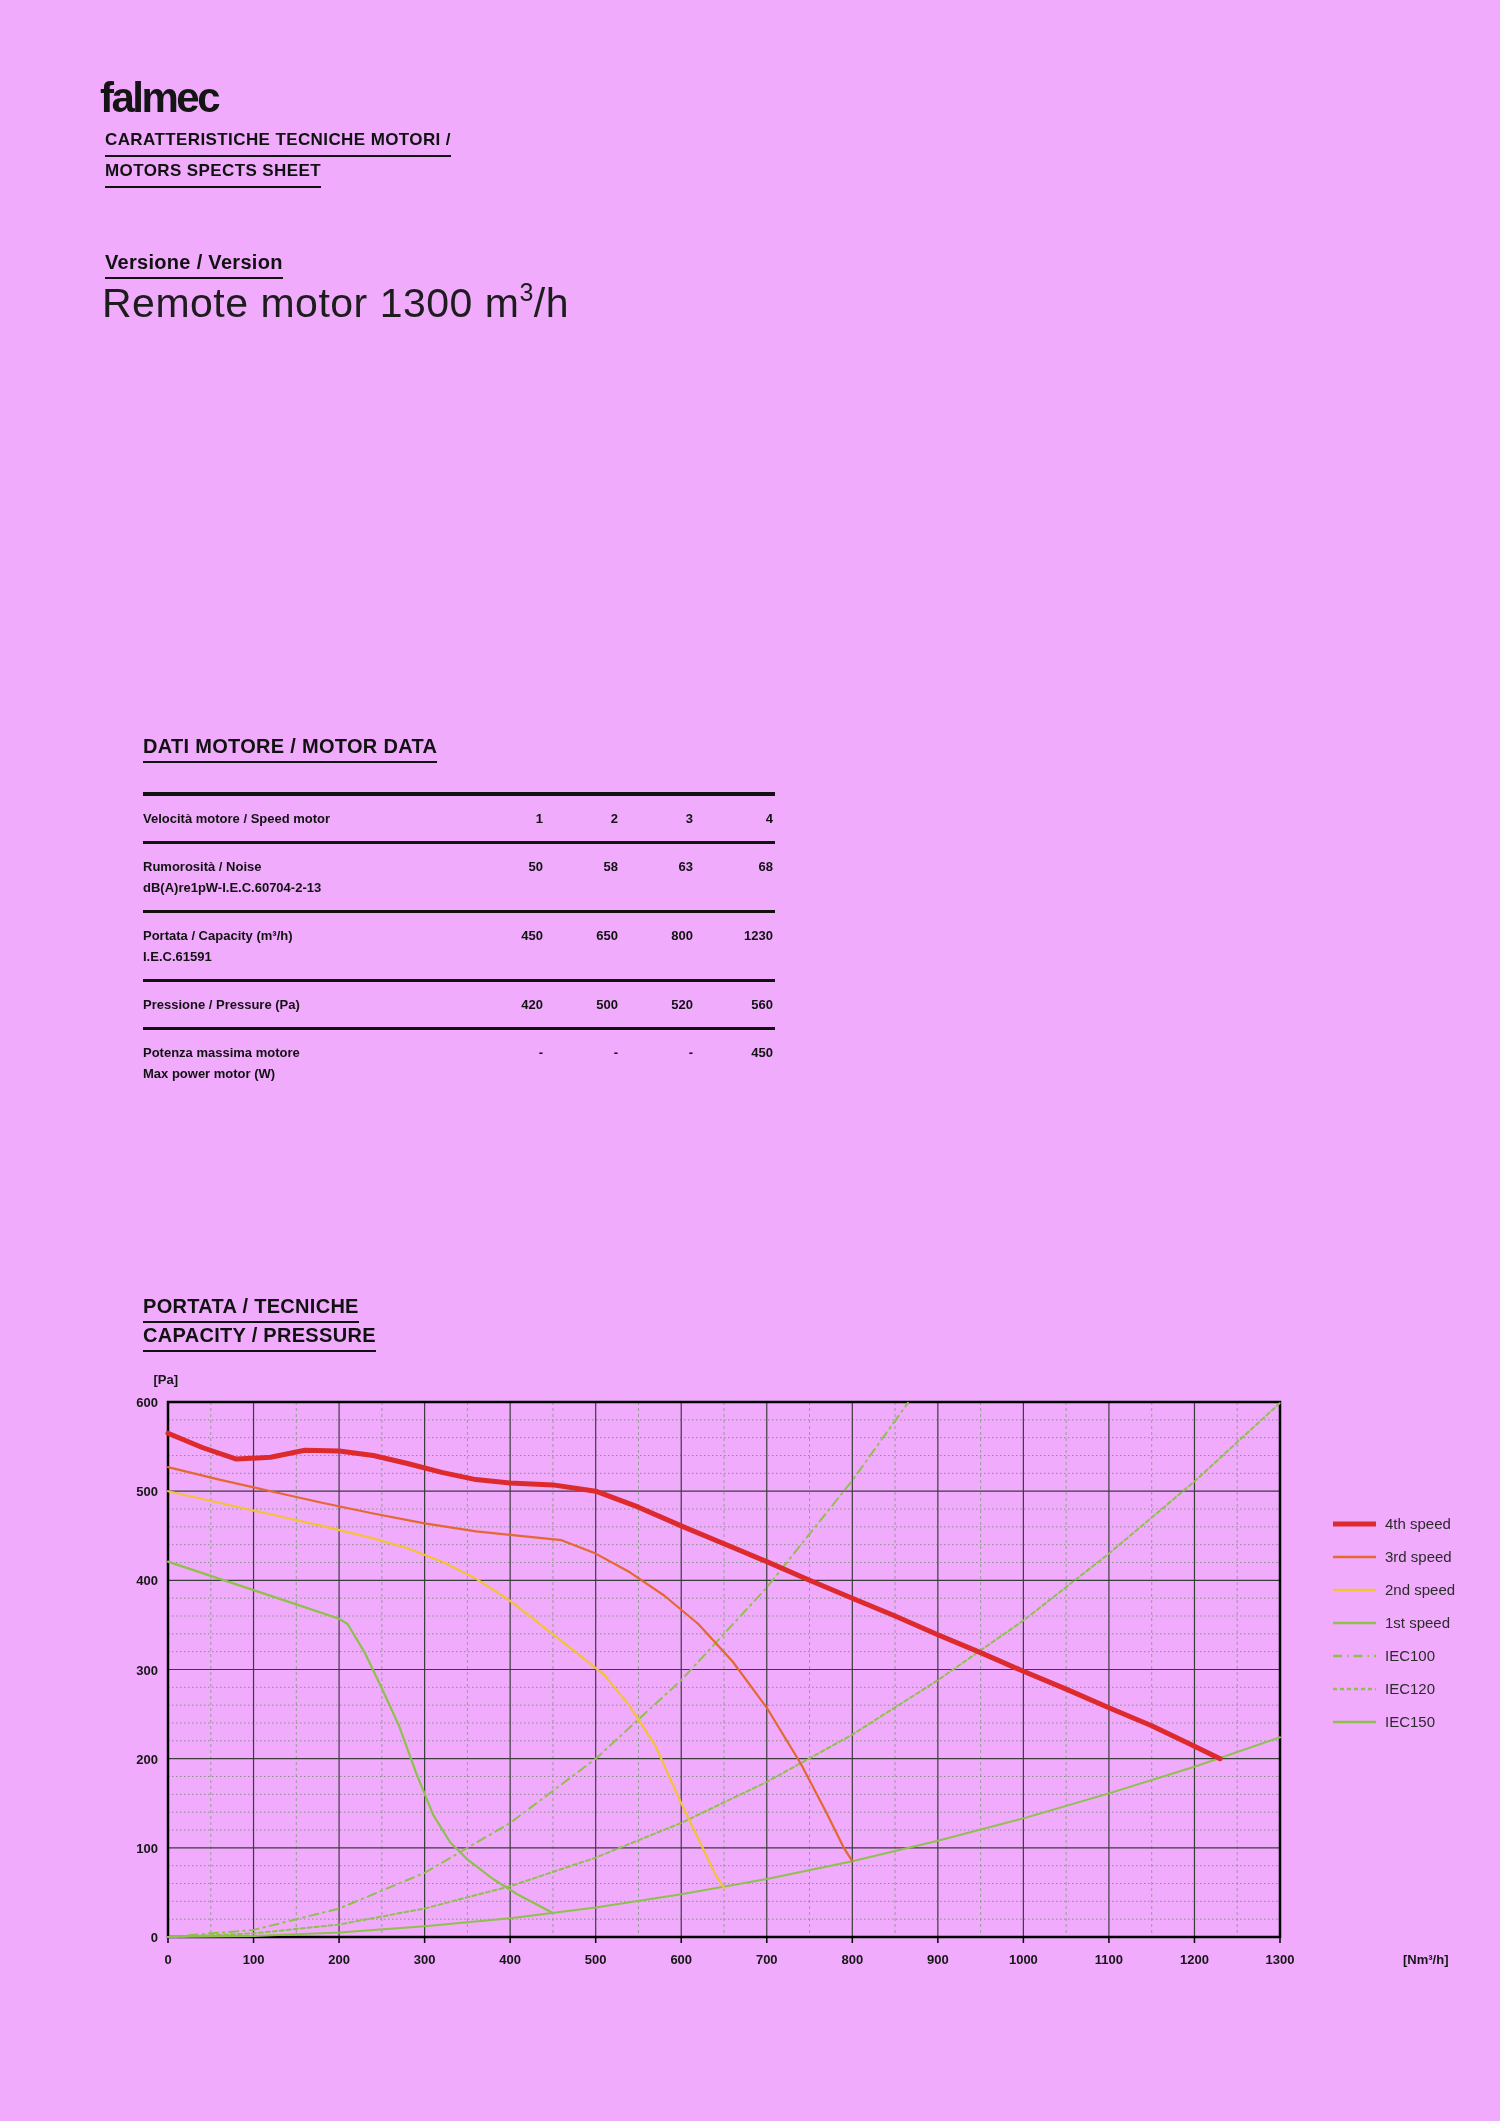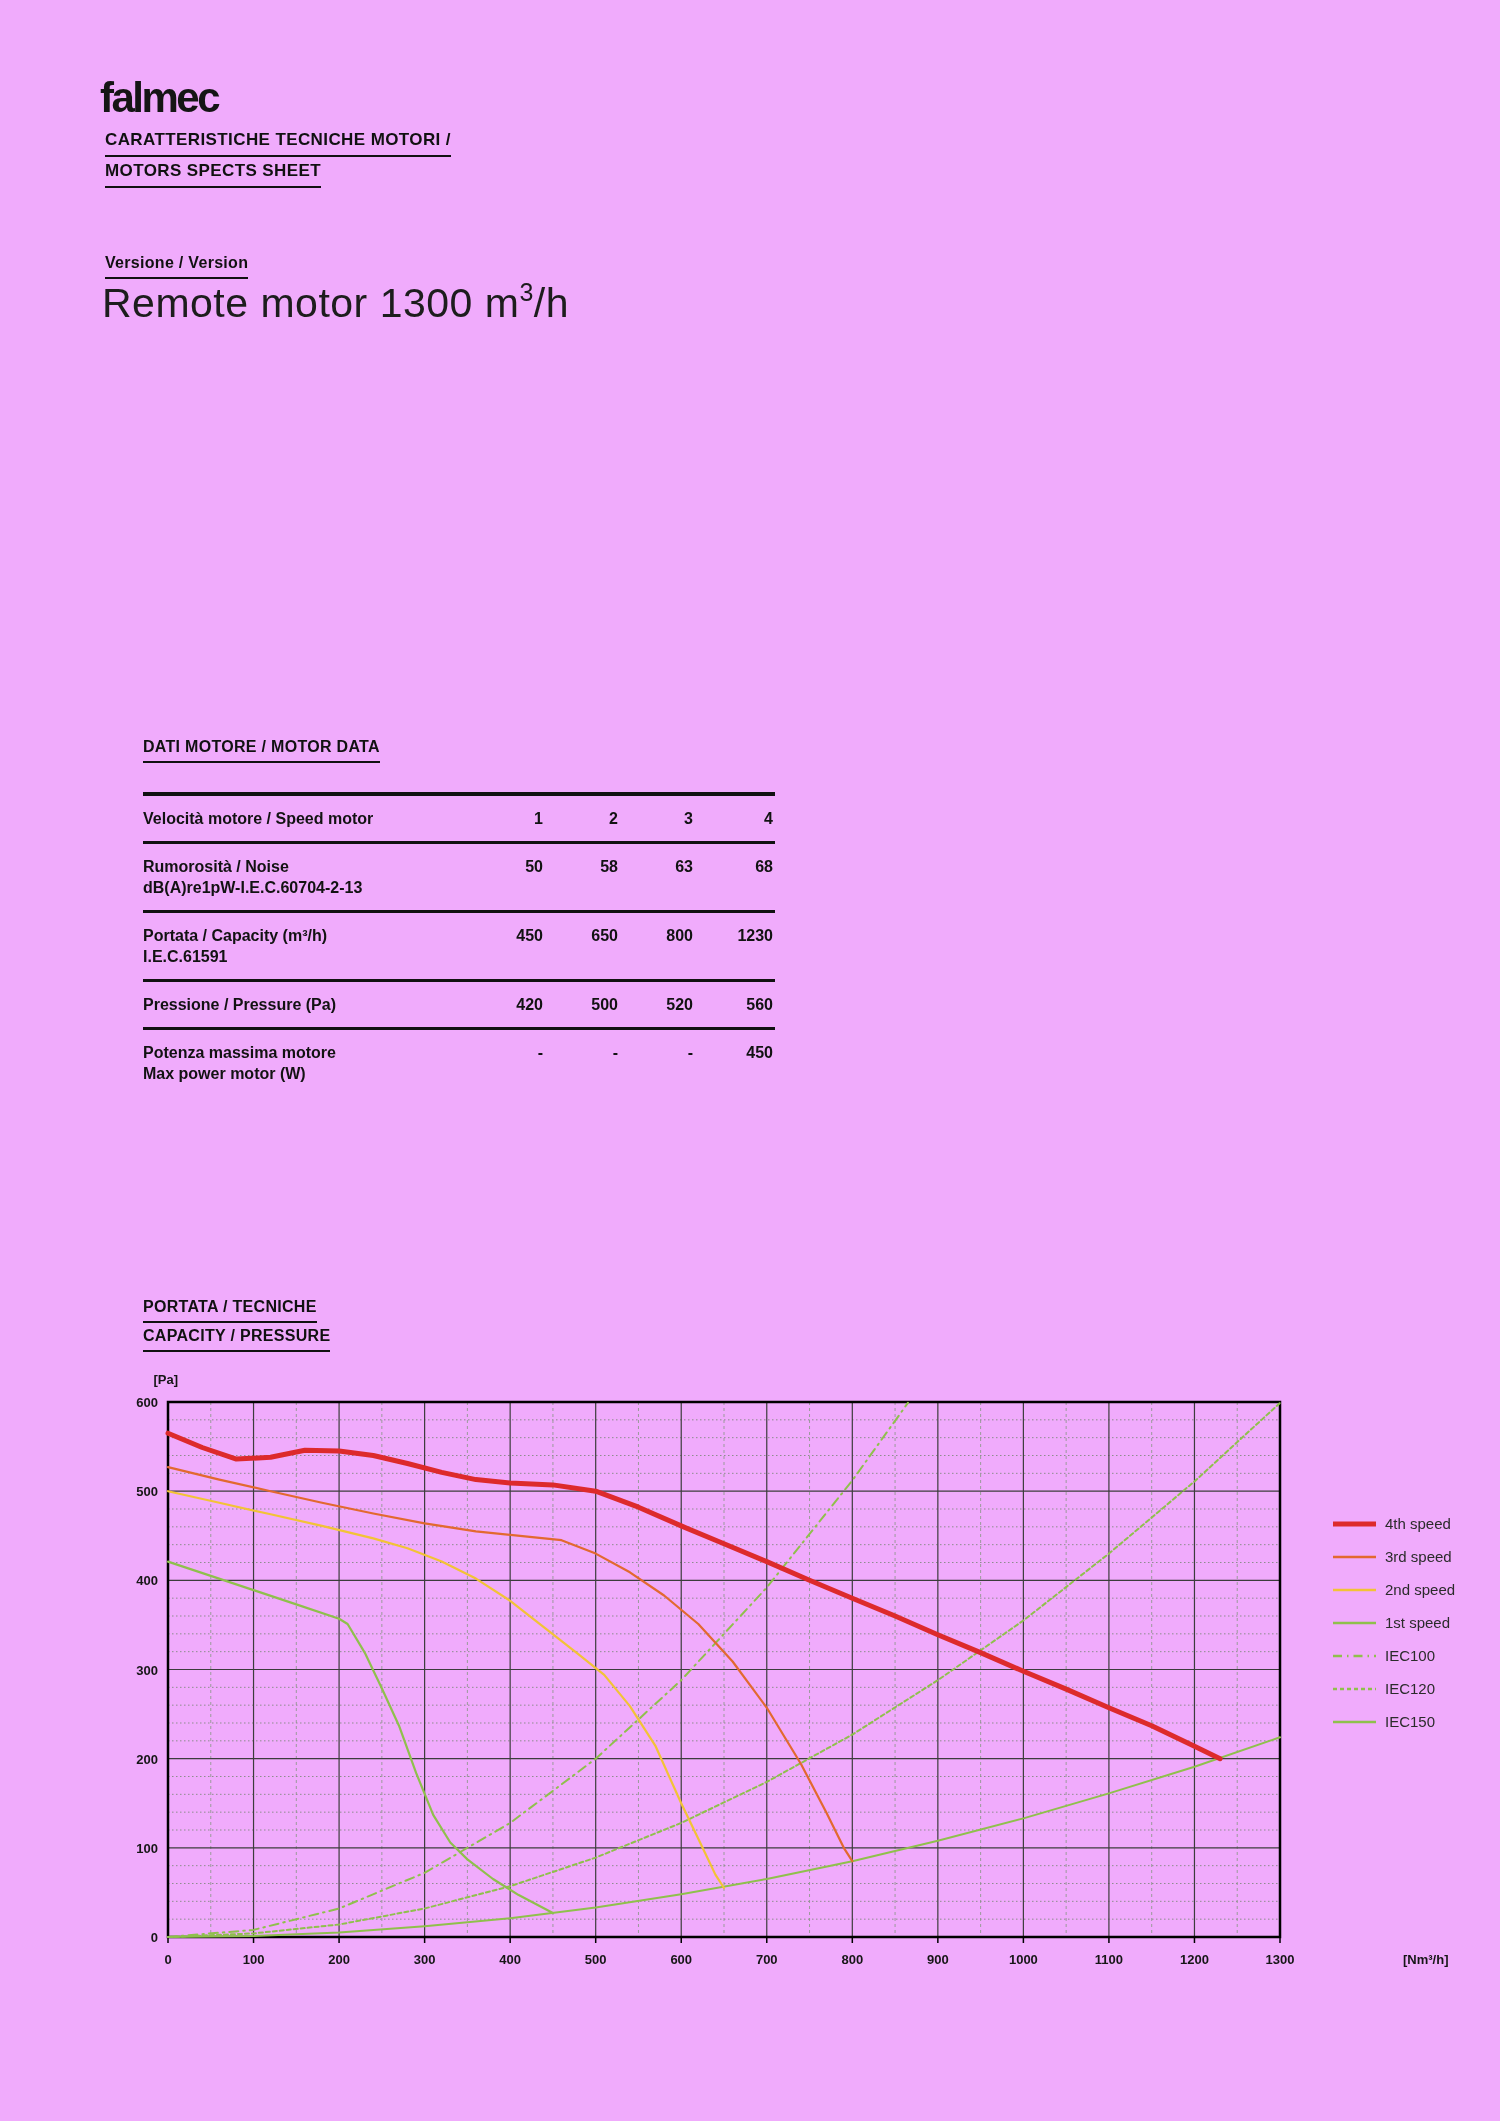--- a/index.html
+++ b/index.html
@@ -2,25 +2,25 @@
 <html><head>
 <meta charset="utf-8">
 <style>
   html,body{margin:0;padding:0;background:#fff;}
   .page{position:relative;width:1500px;height:2121px;background:#f0abfc;overflow:hidden;
         font-family:"Liberation Sans",sans-serif;color:#111;}
   .abs{position:absolute;}
   .u{display:inline-block;border-bottom:2px solid #111;padding-bottom:2px;text-align:center;}
   .logo{font-size:42px;font-weight:900;letter-spacing:-2.5px;color:#151515;}
   .h17{font-size:17px;font-weight:700;letter-spacing:.4px;line-height:27px;}
-  .h16{font-size:16px;font-weight:700;letter-spacing:.3px;line-height:25px;}
+  .h16{font-size:20px;font-weight:700;letter-spacing:.3px;line-height:25px;}
   .title{font-size:41px;font-weight:400;letter-spacing:.5px;color:#1d1d1d;white-space:nowrap;}
   .title .sup{font-size:25px;vertical-align:16px;}
   table.motor{border-collapse:collapse;width:632px;table-layout:fixed;}
-  table.motor th,table.motor td{font-size:16px;font-weight:700;line-height:21px;
+  table.motor th,table.motor td{font-size:13px;font-weight:700;line-height:21px;
         vertical-align:top;padding:12px 0 12px 0;text-align:left;color:#121212;}
   table.motor .num{text-align:right;padding-right:2px;}
   table.motor thead tr{border-top:4px solid #111;border-bottom:3px solid #111;}
   table.motor tbody tr{border-bottom:3px solid #111;}
   table.motor tbody tr:last-child{border-bottom:none;}
   .legend{display:flex;flex-direction:column;}
   .legend-entry{display:flex;align-items:center;height:33px;}
   .legend-label{font-size:15px;color:#2b2b2b;margin-left:8px;white-space:nowrap;}
   svg{display:block;}
 </style>

